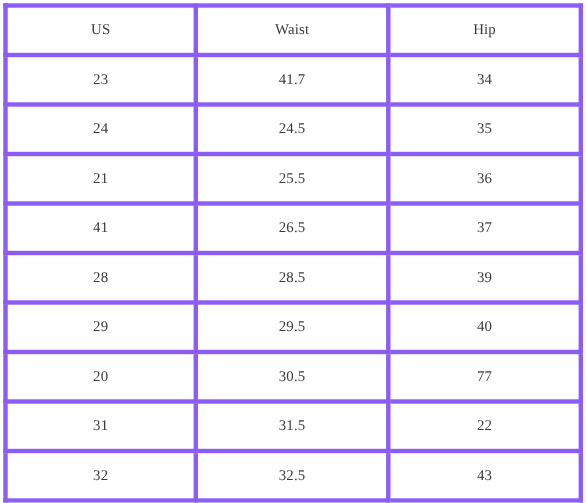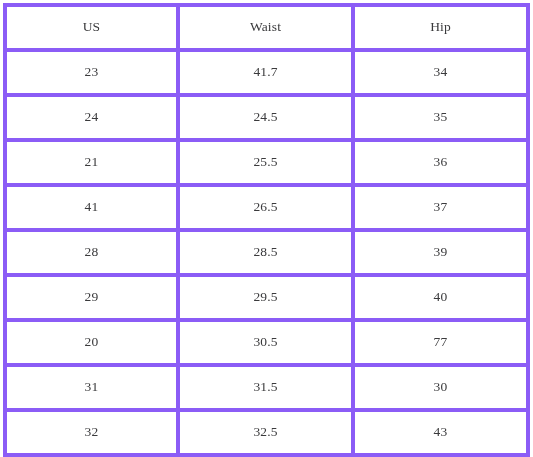--- a/index.html
+++ b/index.html
@@ -103,21 +103,21 @@
         <td>40</td>
       </tr>
       <tr>
         <td>20</td>
         <td>30.5</td>
         <td>77</td>
       </tr>
       <tr>
         <td>31</td>
         <td>31.5</td>
-        <td>30</td>
+        <td>22</td>
       </tr>
       <tr>
         <td>32</td>
         <td>32.5</td>
         <td>43</td>
       </tr>
     </tbody>
   </table>
 </div>
 

